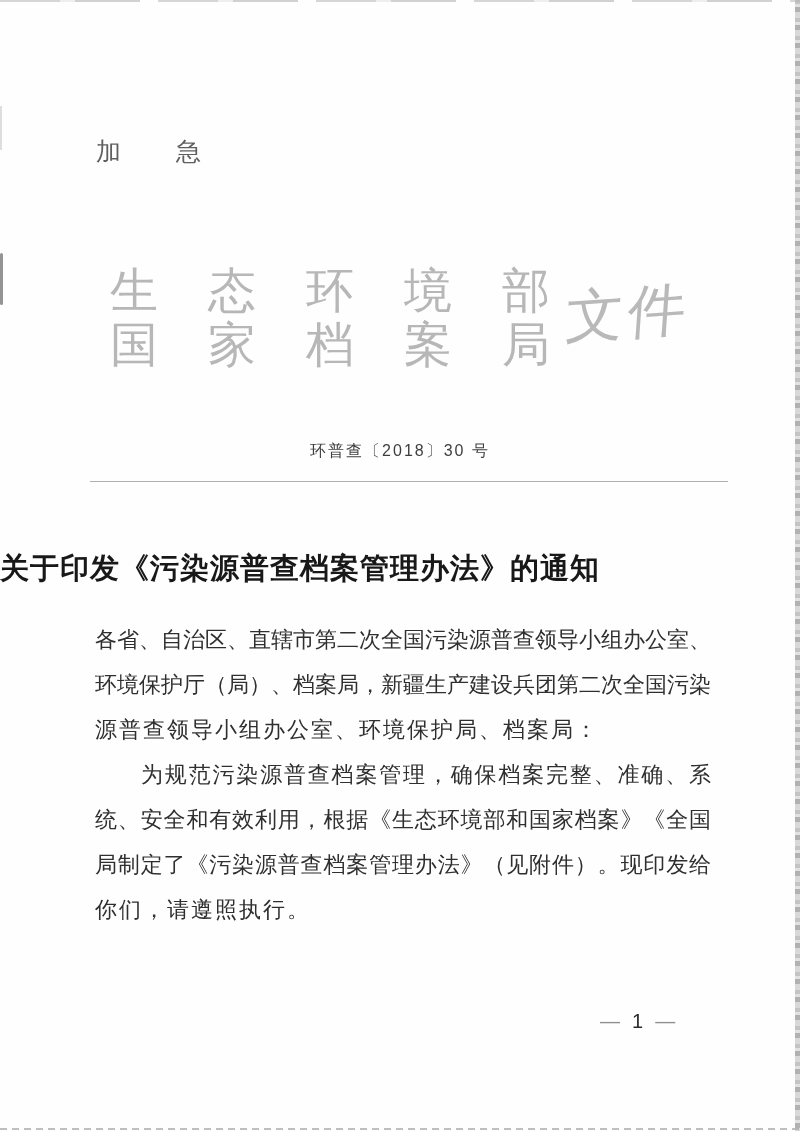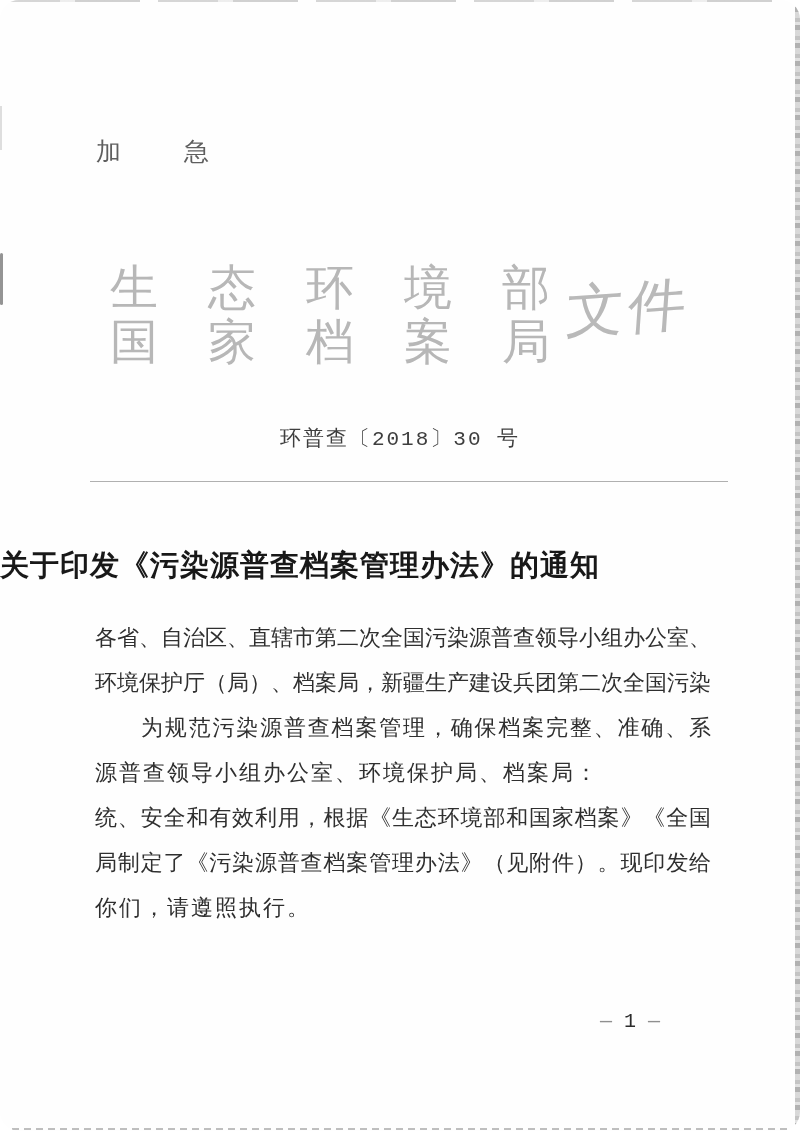--- a/index.html
+++ b/index.html
@@ -3,22 +3,21 @@
 <meta charset="utf-8">
 <style>
   * { margin: 0; padding: 0; box-sizing: border-box; }
   html, body { background: #ffffff; }
   .page {
     position: relative;
     width: 800px;
     height: 1131px;
     background: #fefefe;
     overflow: hidden;
-    font-family: Liberation Mono, monospace;
-    border-radius: 19px;
+    font-family: Liberation Sans, sans-serif;
   }
 
   
   .artifact-top {
     position: absolute; top: 0; left: 0; right: 0; height: 2px;
     background: repeating-linear-gradient(90deg,
       #cfcfcf 0 60px, #ebebeb 60px 75px, #c9c9c9 75px 140px, transparent 140px 158px);
     opacity: .85;
   }
   .artifact-right {
@@ -59,22 +58,22 @@
   .document-word {
     position: absolute; left: 566px; top: 288px;
     font-size: 58px; letter-spacing: 4px; line-height: 1;
     color: #b9b9b9; white-space: nowrap;
     transform: rotate(-4deg) skewX(-8deg);
     transform-origin: left center;
   }
 
   
   .doc-number {
-    position: absolute; left: 0; top: 424px; width: 100%;
-    text-align: center; font-size: 21px; letter-spacing: 2px;
+    position: absolute; left: 0; top: 441px; width: 100%;
+    text-align: center; font-size: 16px; letter-spacing: 2px;
     color: #3e3e3e;
   }
   .rule {
     position: absolute; left: 90px; top: 481px; width: 638px; height: 1px;
     background: #a2a2a2; opacity: .85;
   }
 
   
   .notice-title {
     position: absolute; left: 0; top: 551px; width: 100%;
@@ -127,22 +126,22 @@
   <div class="document-word">文件</div>
 
   <div class="doc-number">环普查〔2018〕30 号</div>
   <div class="rule"></div>
 
   <div class="notice-title">关于印发《污染源普查档案管理办法》的通知</div>
 
   <div class="body-block">
     <div class="body-line fill">各省、自治区、直辖市第二次全国污染源普查领导小组办公室、</div>
     <div class="body-line fill">环境保护厅（局）、档案局，新疆生产建设兵团第二次全国污染</div>
+    <div class="body-line short">源普查领导小组办公室、环境保护局、档案局：</div>
     <div class="body-line fill indent">为规范污染源普查档案管理，确保档案完整、准确、系</div>
-    <div class="body-line short">源普查领导小组办公室、环境保护局、档案局：</div>
     <div class="body-line fill">统、安全和有效利用，根据《生态环境部和国家档案》《全国</div>
     <div class="body-line fill">局制定了《污染源普查档案管理办法》（见附件）。现印发给</div>
     <div class="body-line short">你们，请遵照执行。</div>
   </div>
 
   <div class="page-number">
     <span class="dash">—</span><span class="num">1</span><span class="dash">—</span>
   </div>
 
 </div>

